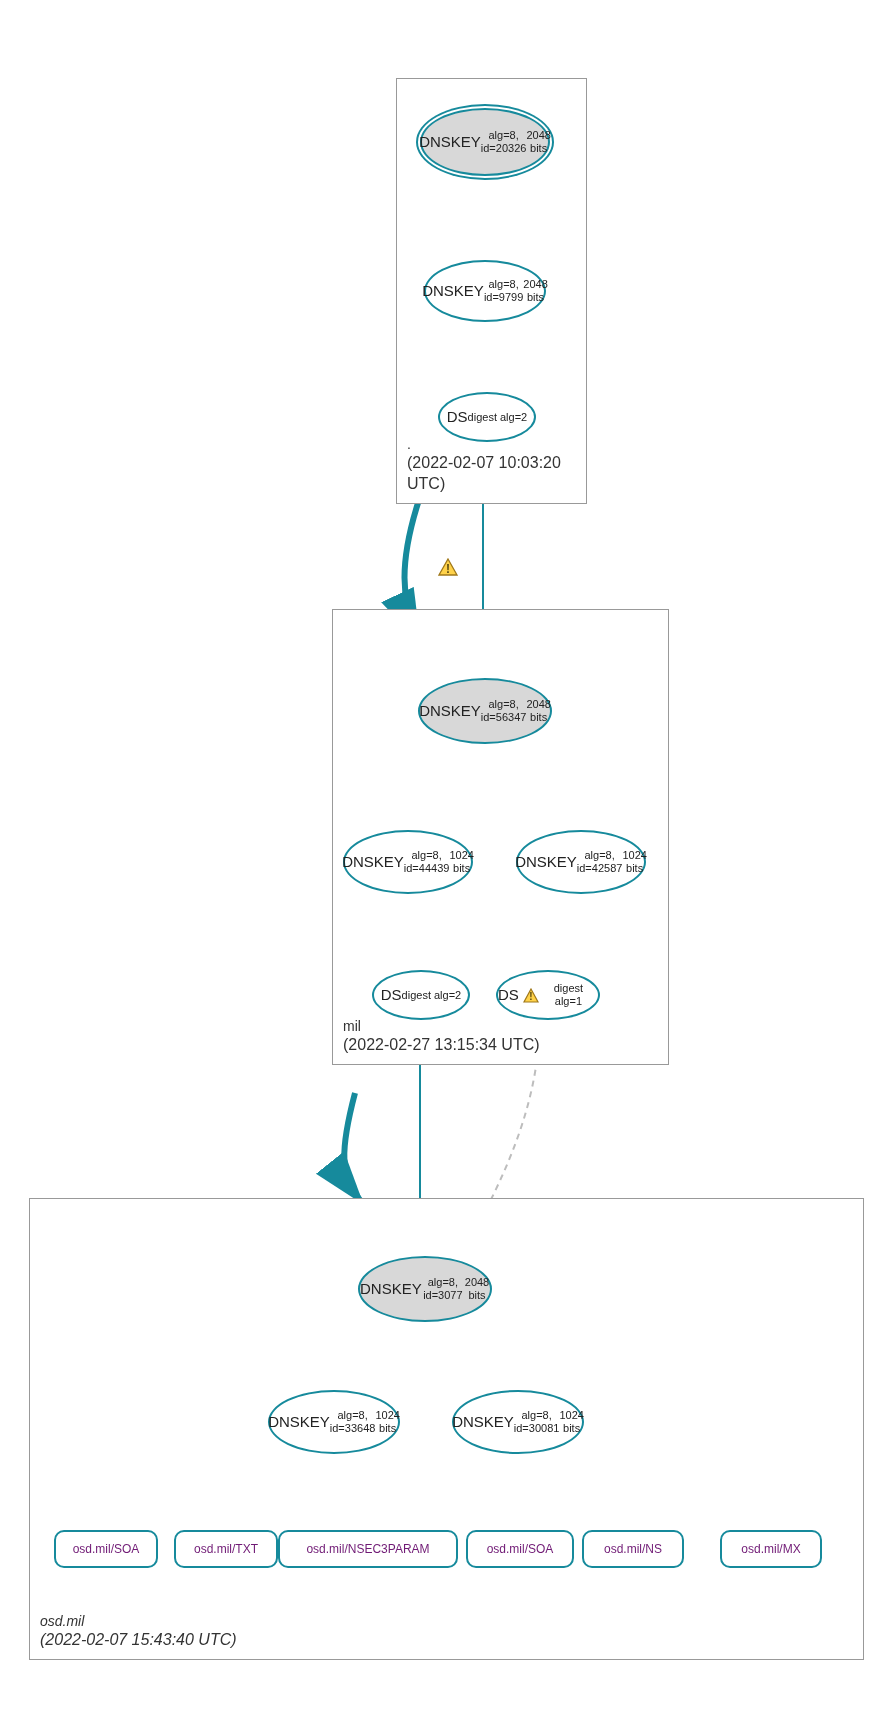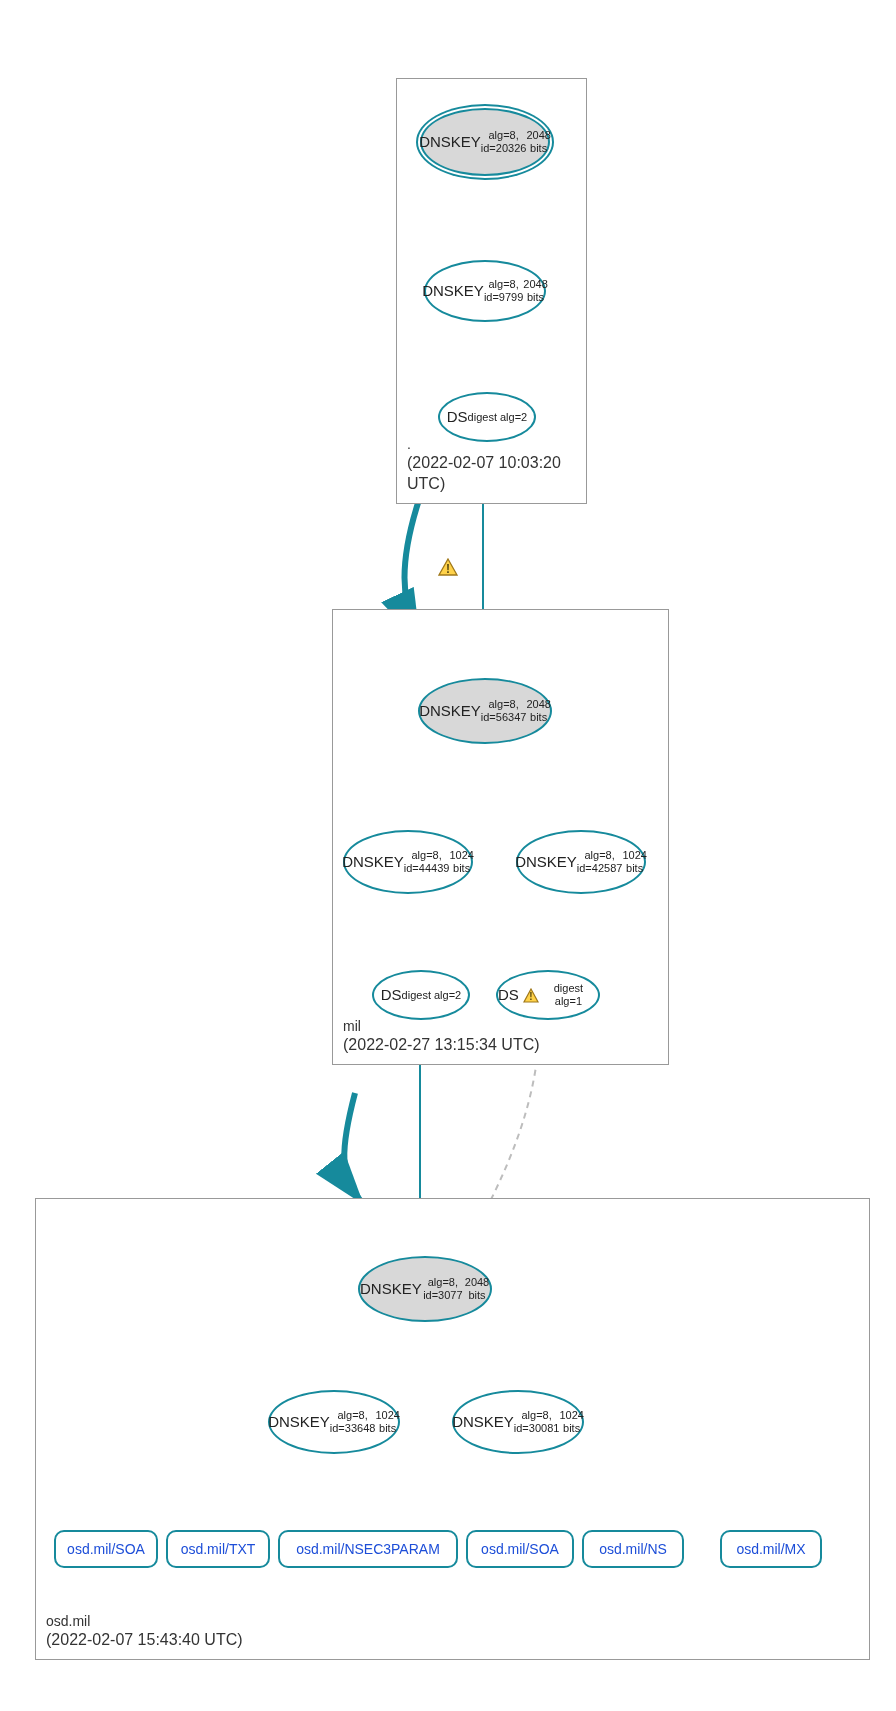--- a/index.html
+++ b/index.html
@@ -43,22 +43,22 @@
     box-shadow: 0 0 0 2px #fff, 0 0 0 4px #168a9c;
   }
   .node.ksk-single { background: #d8d8d8; }
   .node .title { font-size: 15px; color: #222; }
   .node .sub { font-size: 11px; color: #222; }
   .rr {
     position: absolute;
     border: 2px solid #168a9c;
     border-radius: 10px;
     background: #fff;
-    font-size: 14px;
-    color: #1d4ed8;
+    font-size: 12px;
+    color: #701a75;
     display: flex; align-items: center; justify-content: center;
     height: 34px;
   }
   .warn {
     position: absolute;
     width: 20px; height: 18px;
   }
   svg.edges {
     position: absolute;
     top: 0; left: 0;
@@ -195,21 +195,21 @@
   <div style="display:flex; align-items:center; gap:4px;">
     <span class="title">DS</span>
     <svg class="warn" style="position:static; width:16px; height:15px;">
       <polygon points="8,1 15,14 1,14" fill="#ffd24a" stroke="#a0781a" stroke-width="1.2"></polygon>
       <text x="8" y="12" font-size="10" text-anchor="middle" fill="#5a4a10" font-weight="bold">!</text>
     </svg>
   </div>
   <div class="sub">digest alg=1</div>
 </div>
 
-<div class="zone" style="left:35px; top:1198px; width:833px; height:460px;">
+<div class="zone" style="left:29px; top:1198px; width:833px; height:460px;font-style:italic;">
   <div class="zone-label">
     <div class="name">osd.mil</div>
     <div class="ts">(2022-02-07 15:43:40 UTC)</div>
   </div>
 </div>
 
 <div class="node ellipse ksk-single" style="left:358px; top:1256px; width:130px; height:62px;">
   <div class="title">DNSKEY</div>
   <div class="sub">alg=8, id=3077</div>
   <div class="sub">2048 bits</div>
@@ -221,17 +221,17 @@
   <div class="sub">1024 bits</div>
 </div>
 
 <div class="node ellipse" style="left:452px; top:1390px; width:128px; height:60px;">
   <div class="title">DNSKEY</div>
   <div class="sub">alg=8, id=30081</div>
   <div class="sub">1024 bits</div>
 </div>
 
 <div class="rr" style="left:54px; top:1530px; width:100px;">osd.mil/SOA</div>
-<div class="rr" style="left:166px; top:1530px; width:100px;">osd.mil/TXT</div>
+<div class="rr" style="left:174px; top:1530px; width:100px;">osd.mil/TXT</div>
 <div class="rr" style="left:278px; top:1530px; width:176px;">osd.mil/NSEC3PARAM</div>
 <div class="rr" style="left:466px; top:1530px; width:104px;">osd.mil/SOA</div>
 <div class="rr" style="left:582px; top:1530px; width:98px;">osd.mil/NS</div>
 <div class="rr" style="left:720px; top:1530px; width:98px;">osd.mil/MX</div>
 
 </body></html>

